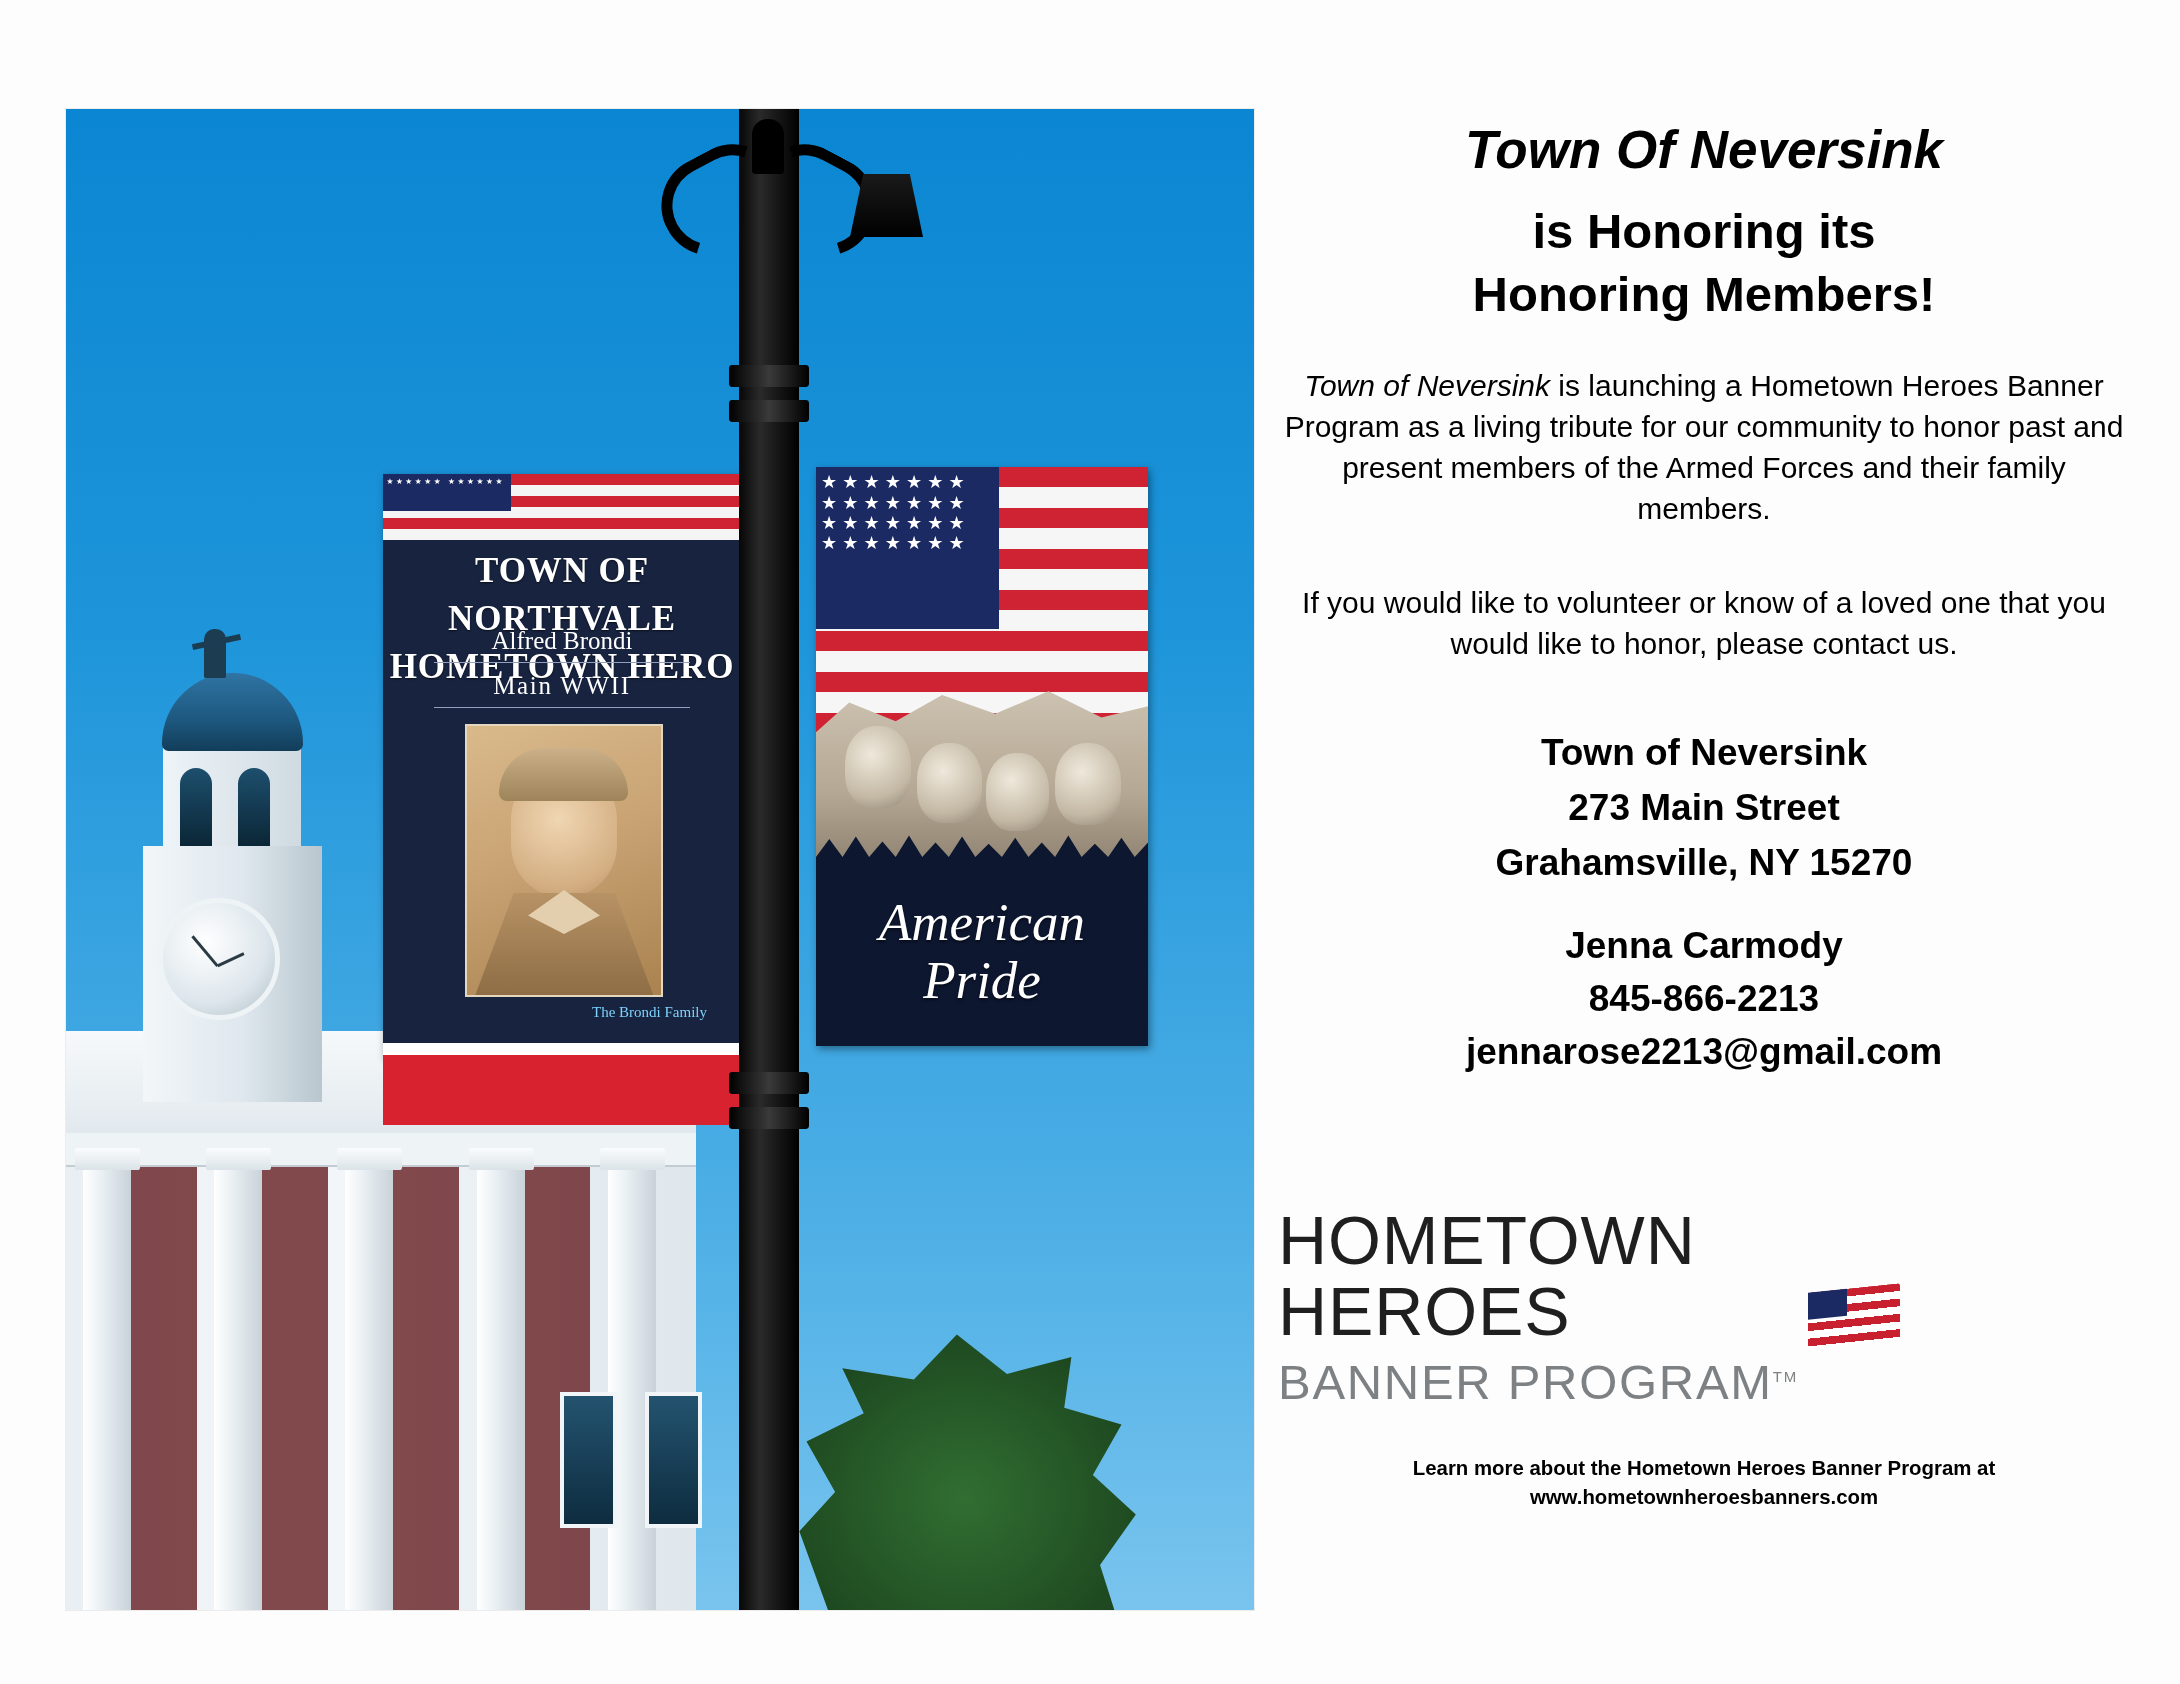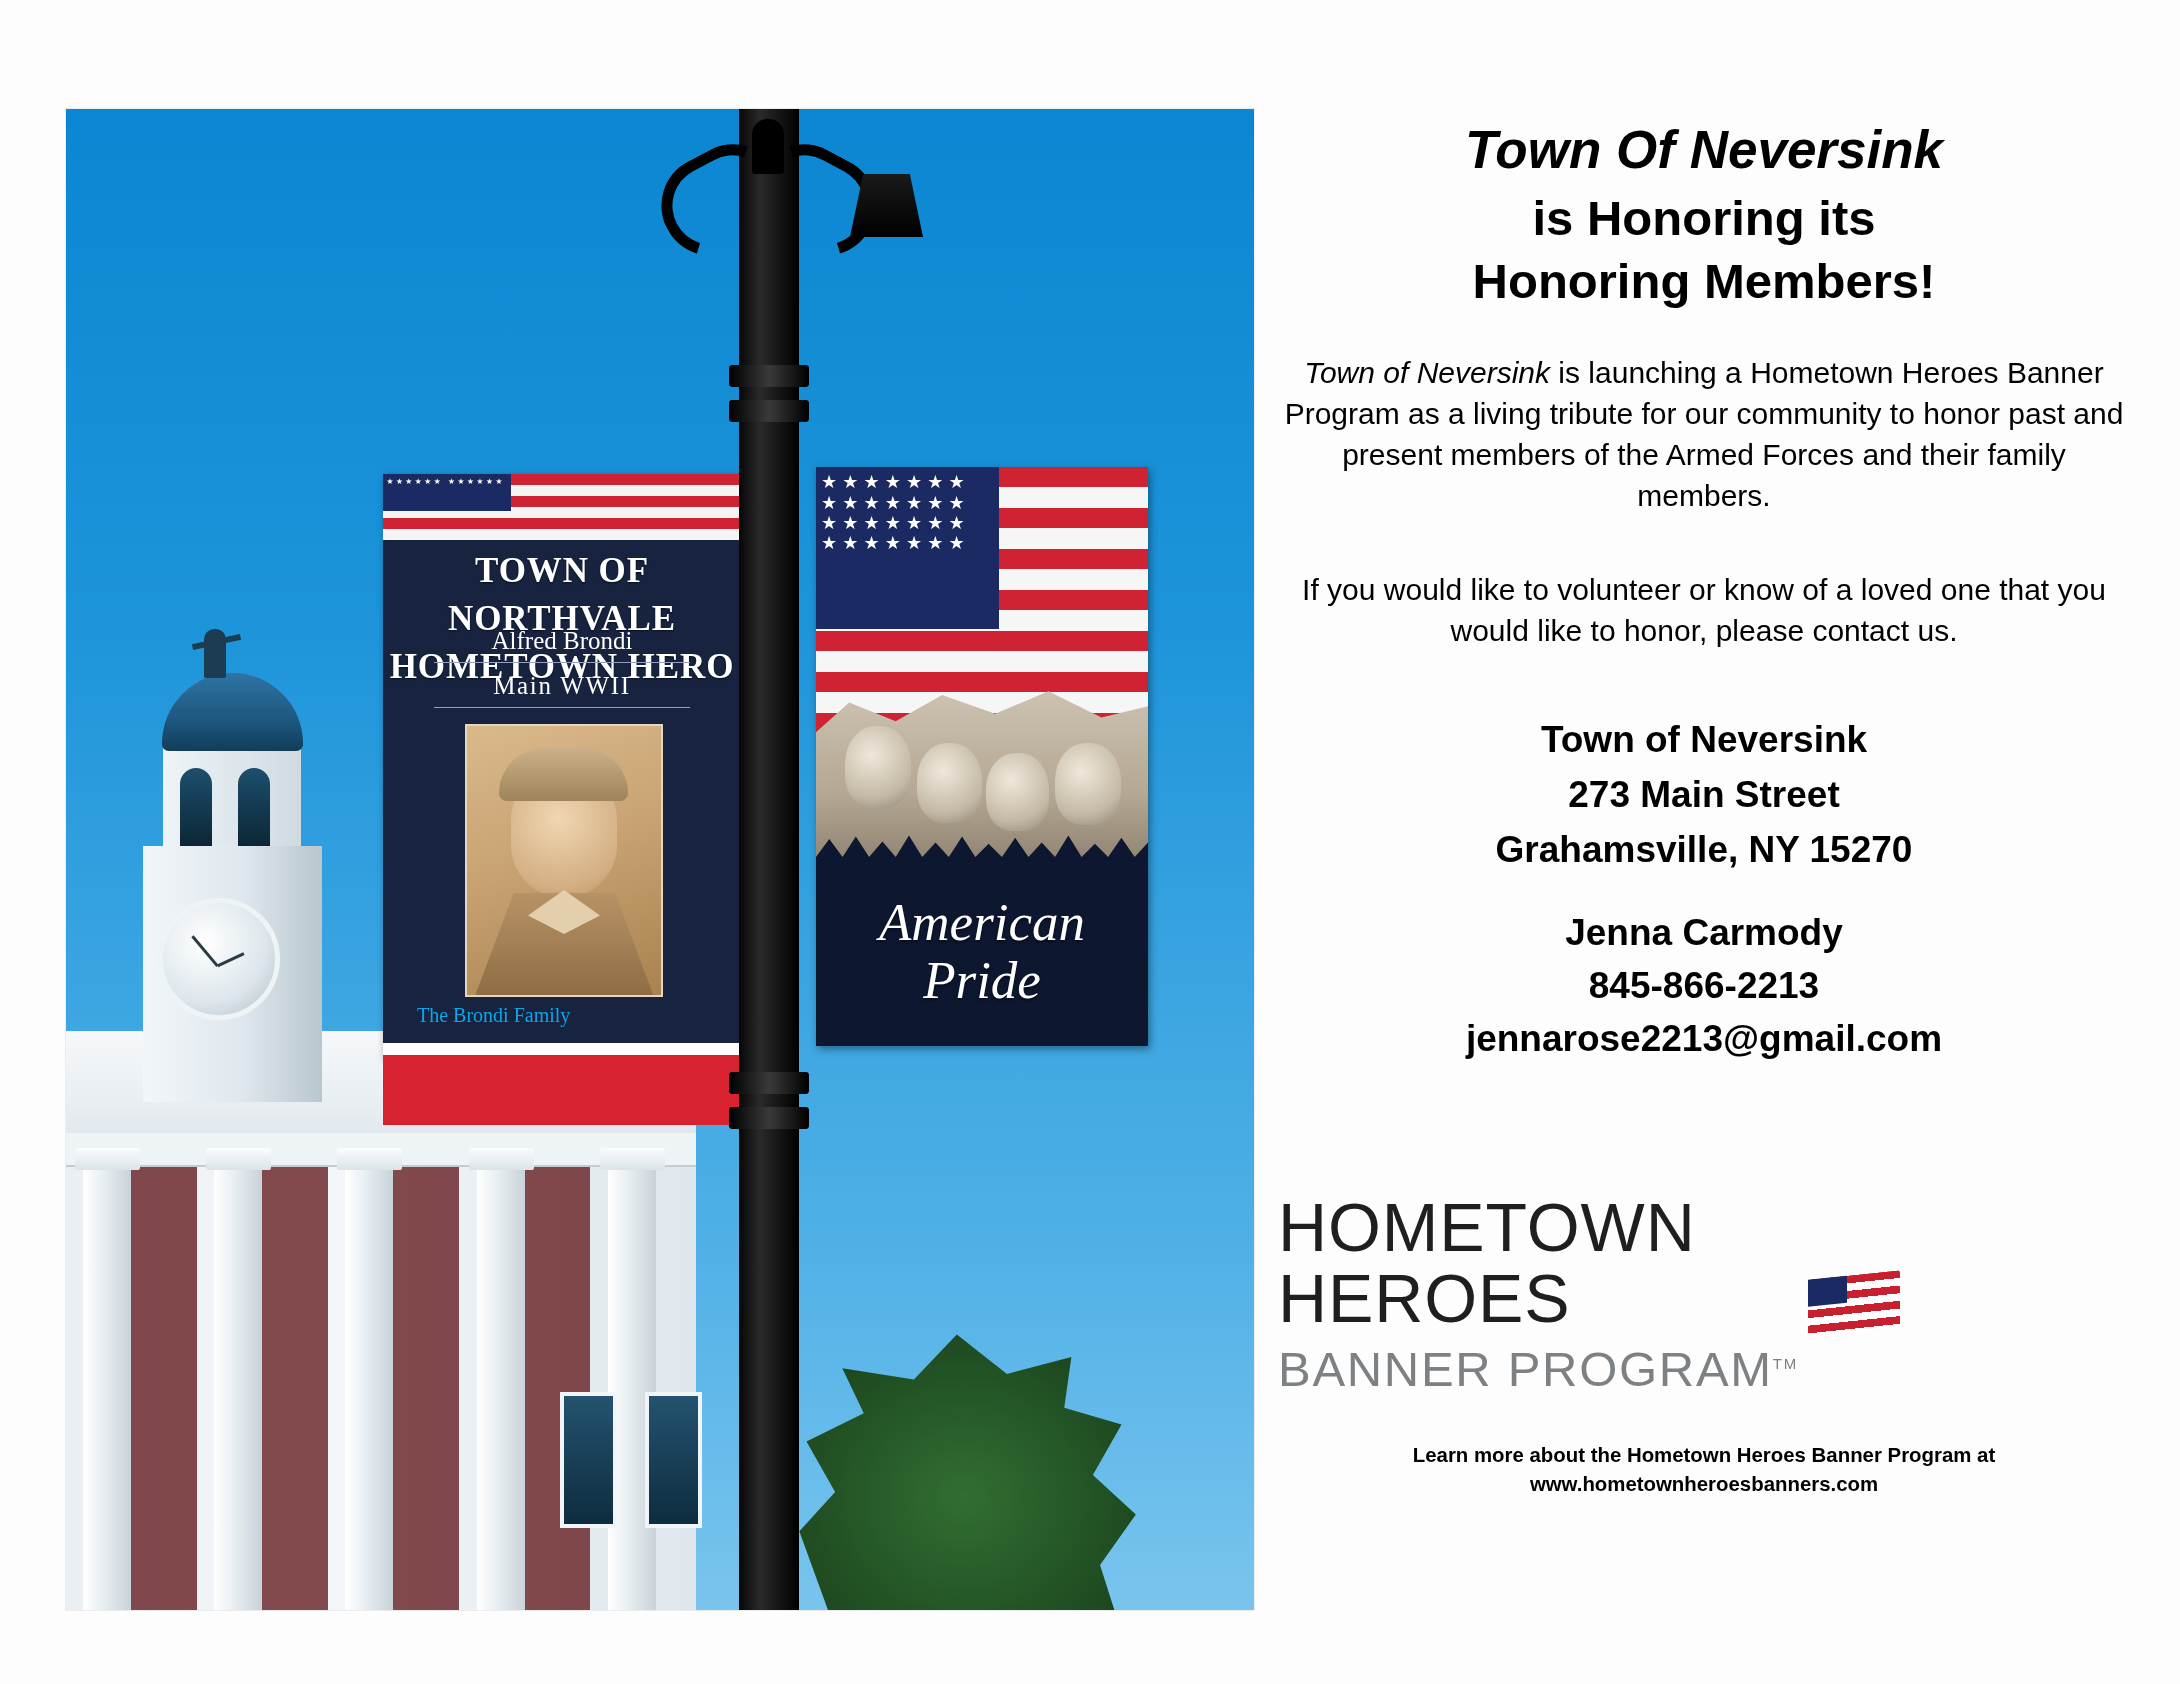--- a/index.html
+++ b/index.html
@@ -228,22 +228,22 @@
     position:absolute;left:6.8px;top:167px;width:181px;height:106px;
     background:linear-gradient(180deg,#b79265,#8d6c44);
     clip-path: polygon(22% 0, 78% 0, 100% 100%, 0 100%);
   }
   .hp-collar{
     position:absolute;left:61px;top:164px;width:72px;height:44px;
     background:#e3cfae;
     clip-path: polygon(50% 0, 100% 58%, 50% 100%, 0 58%);
   }
   .hb-family{
-    position:absolute;left:34px;top:530px;width:290px;text-align:left;
-    color:#0ea5e9;font-size:20px;font-family:"Liberation Serif", serif;
+    position:absolute;left:34px;top:530px;width:290px;text-align:right;
+    color:#7dd3fc;font-size:15px;font-family:"Liberation Serif", serif;
   }
   .hb-redfoot{
     position:absolute;left:0;top:569px;width:358px;height:82px;background:#d8222f;
   }
   .hb-redfoot::after{
     content:"";position:absolute;left:0;top:0;width:358px;height:12px;
     background:#ffffff;
   }
 
   
@@ -298,21 +298,21 @@
     top:119px;
     width:852px;
   }
   .head-line1{
     font-style:italic;font-weight:bold;font-size:53px;text-align:center;
     letter-spacing:0px;
   }
   .head-line2, .head-line3{
     font-weight:bold;font-size:49px;text-align:center;line-height:63px;
   }
-  .head-line2{margin-top:7px;}
+  .head-line2{margin-top:20px;}
   .body-p{
     margin-top:39px;
     font-size:30px;
     line-height:41px;
     text-align:center;
   }
   .body-p .em{font-style:italic;}
   .body-p2{
     margin-top:53px;
     font-size:30px;

